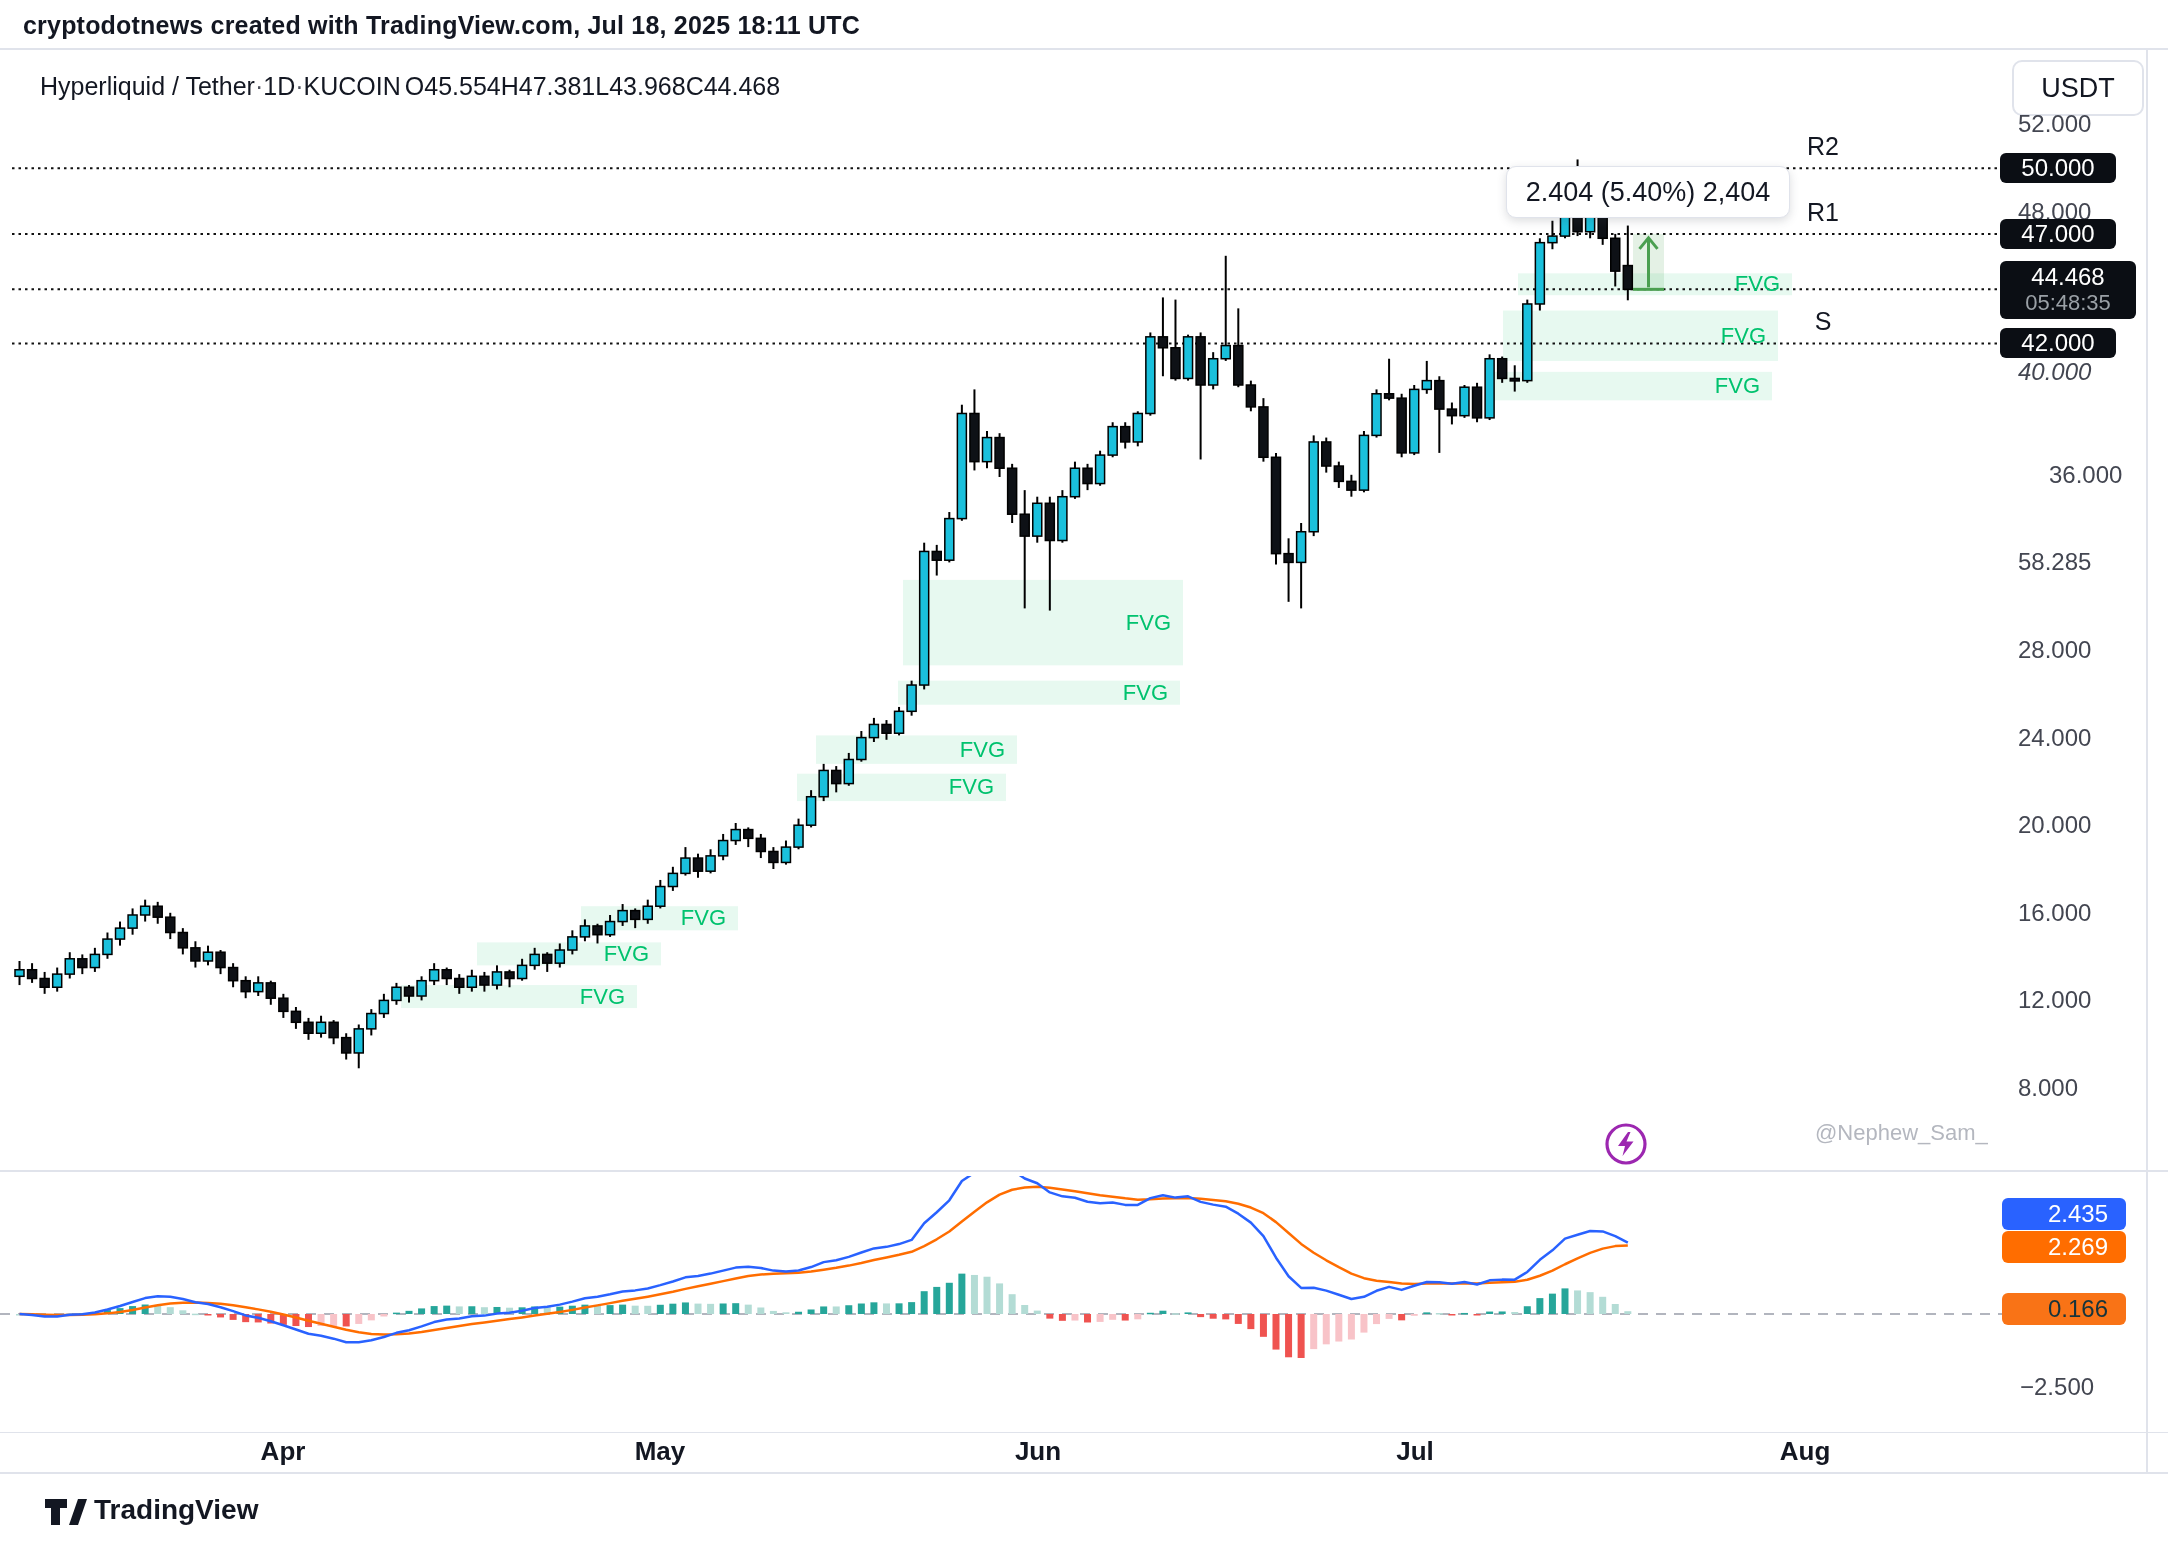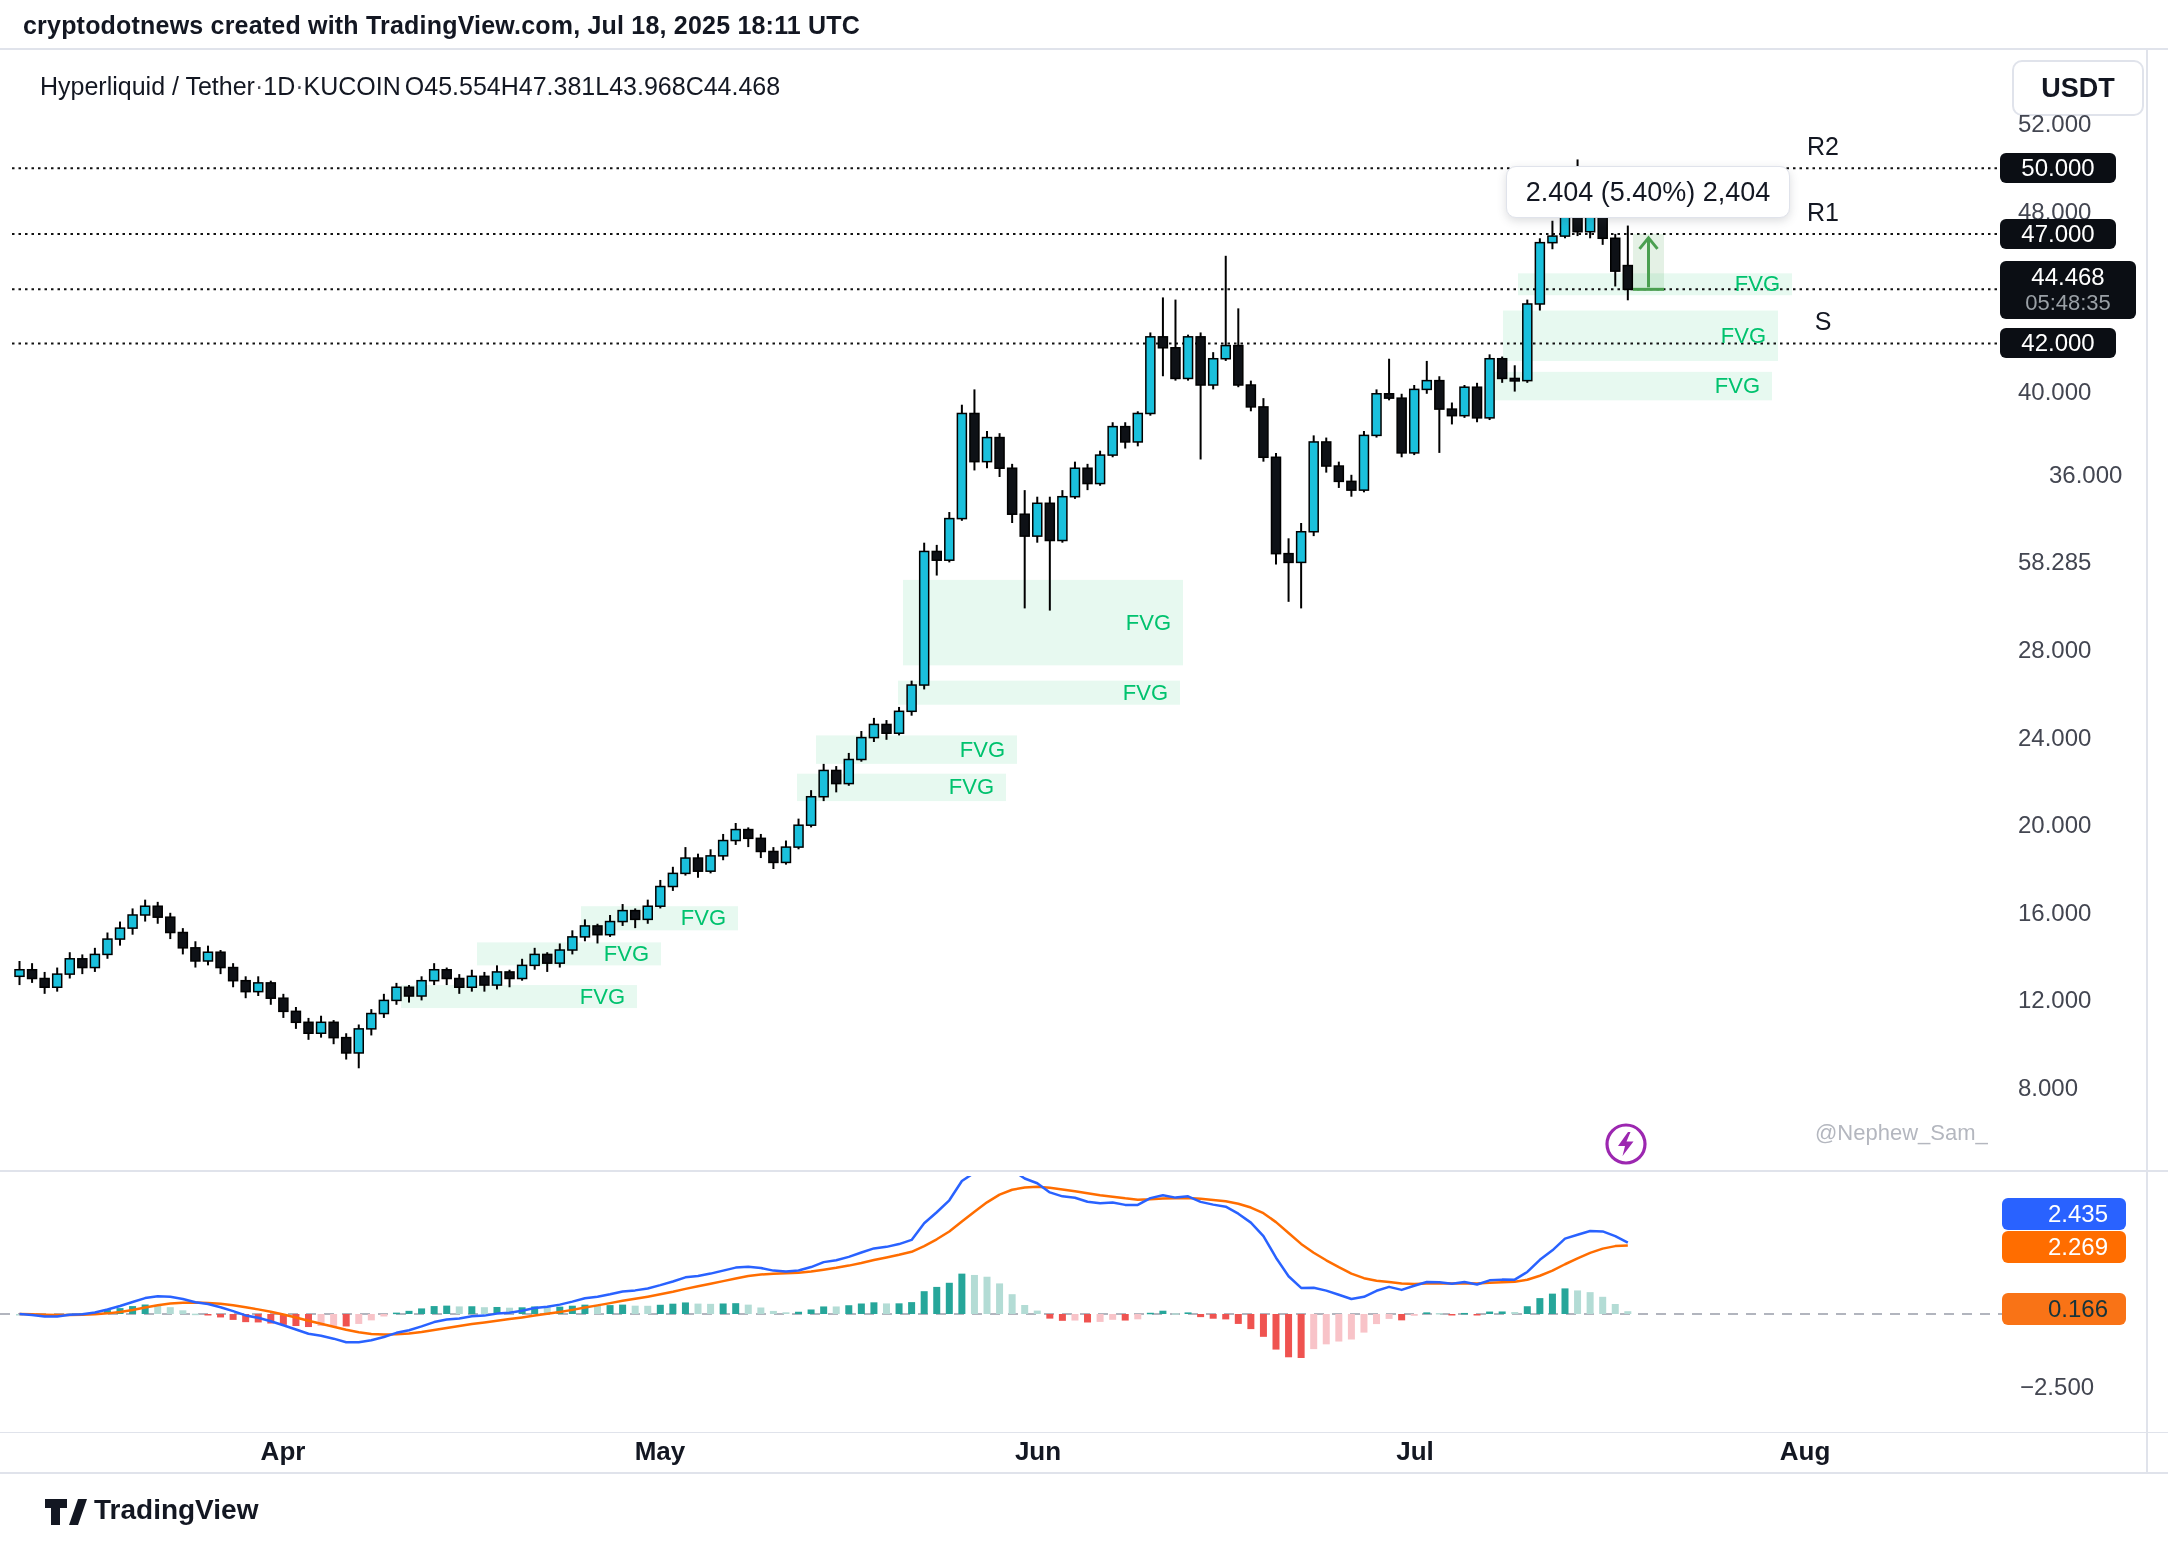--- a/index.html
+++ b/index.html
@@ -6,21 +6,21 @@
   body{width:2168px;height:1542px;position:relative;overflow:hidden;
        font-family:"Liberation Sans","DejaVu Sans",sans-serif;color:#131722;}
   .abs{position:absolute;}
   #headline{left:23px;top:11px;font-size:25px;font-weight:700;letter-spacing:.2px;}
   #legend{left:40px;top:72px;font-size:25px;display:flex;align-items:center;white-space:nowrap;}
   #legend .sep{color:#50535e;}
   #legend .ohlc{margin-left:4px;}
   .hline{left:0;width:2168px;background:#e0e3eb;}
   #vaxisline{top:48px;left:2146px;width:2px;height:1424px;background:#e0e3eb;}
   #usdt-btn{left:2012px;top:60px;width:128px;height:52px;border:2px solid #e0e3eb;border-radius:10px;
-     background:#fff;font-size:27px;font-weight:700;color:#131722;display:flex;align-items:center;justify-content:center;}
+     background:#fff;font-size:27px;font-weight:400;color:#131722;display:flex;align-items:center;justify-content:center;}
   .ptick{left:2018px;width:124px;font-size:24px;color:#434651;transform:translateY(-50%);}
   .ptag{left:2000px;width:116px;height:30px;border-radius:6px;color:#fff;font-size:24px;
         display:flex;align-items:center;justify-content:center;transform:translateY(-50%);}
   .ptag.last{width:136px;height:58px;flex-direction:column;line-height:26px;}
   .ptag .cd{font-size:22px;color:#9aa0a6;}
   .lvl-label{width:70px;text-align:center;font-size:25px;color:#131722;transform:translateX(-50%);}
   .fvg-label{font-size:22px;font-weight:500;transform:translate(-100%,-50%);text-align:right;}
   .month{font-size:26px;font-weight:600;transform:translateX(-50%);top:1436px;}
   .itag{left:2002px;width:96px;height:32px;border-radius:6px;font-size:24px;color:#fff;
         display:flex;align-items:center;justify-content:center;transform:translateY(-50%);padding-left:28px;}
@@ -487,21 +487,21 @@
     <div class="abs fvg-label" style="left: 1005px; top: 749.645px; color: rgb(0, 194, 110);">FVG</div>
     <div class="abs fvg-label" style="left: 994px; top: 787.423px; color: rgb(0, 194, 110);">FVG</div>
     <div class="abs fvg-label" style="left: 726px; top: 918.275px; color: rgb(0, 194, 110);">FVG</div>
     <div class="abs fvg-label" style="left: 649px; top: 953.862px; color: rgb(0, 194, 110);">FVG</div>
     <div class="abs fvg-label" style="left: 625px; top: 996.567px; color: rgb(0, 194, 110);">FVG</div>
     <div class="abs lvl-label" style="left: 1823px; top: 132.2px;">R2</div>
     <div class="abs lvl-label" style="left: 1823px; top: 197.9px;">R1</div>
     <div class="abs lvl-label" style="left: 1823px; top: 307.4px;">S</div>
     <div class="abs ptick" style="top: 124.4px;">52.000</div>
     <div class="abs ptick" style="top: 212px;">48.000</div>
-    <div class="abs ptick" style="top: 392px;">40.000</div>
+    <div class="abs ptick" style="top: 372px; font-style: italic;">40.000</div>
     <div class="abs ptick" style="top: 474.8px; margin-left: 31px;">36.000</div>
     <div class="abs ptick" style="top: 562.4px;">58.285</div>
     <div class="abs ptick" style="top: 650px;">28.000</div>
     <div class="abs ptick" style="top: 737.6px;">24.000</div>
     <div class="abs ptick" style="top: 825.2px;">20.000</div>
     <div class="abs ptick" style="top: 912.8px;">16.000</div>
     <div class="abs ptick" style="top: 1000.4px;">12.000</div>
     <div class="abs ptick" style="top: 1088px;">8.000</div>
     <div class="abs ptag" style="top: 168.2px; background: rgb(11, 14, 20);">50.000</div>
     <div class="abs ptag" style="top: 233.9px; background: rgb(11, 14, 20);">47.000</div>

